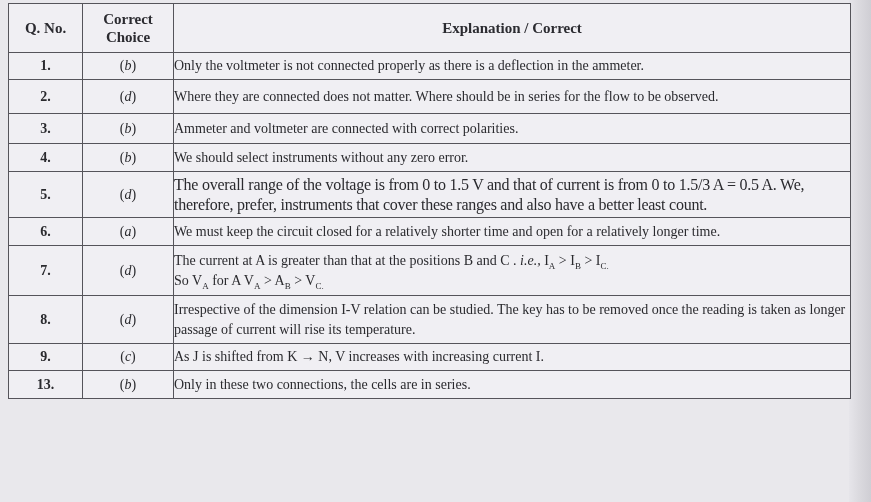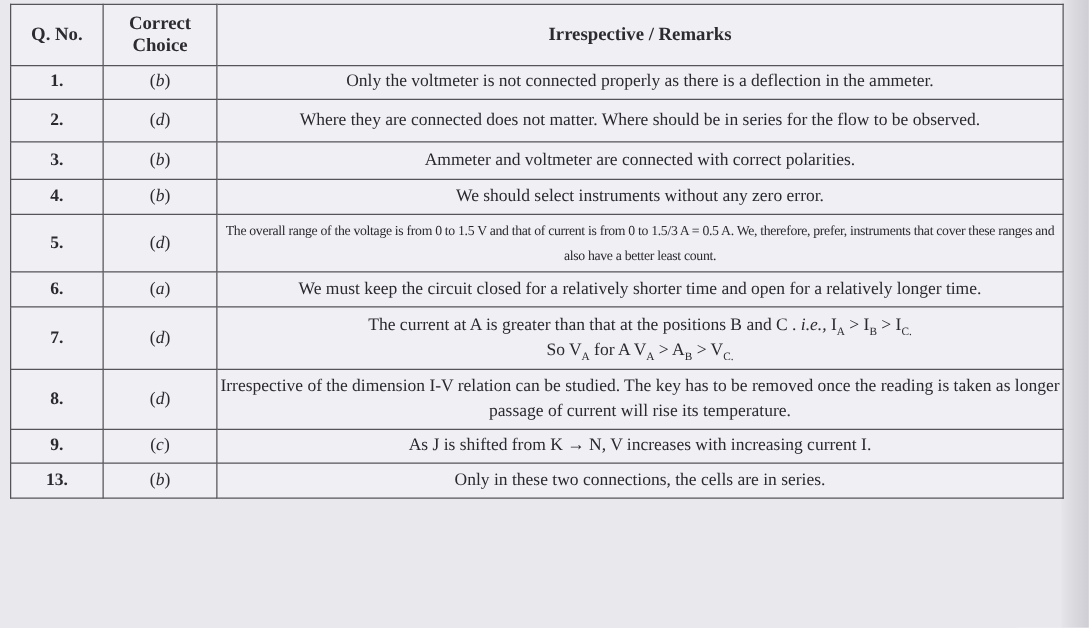--- a/index.html
+++ b/index.html
@@ -59,25 +59,25 @@
     text-align: center;
     font-size: 14px;
     vertical-align: top;
     padding-top: 6px;
   }
   td.choice i { font-style: italic; }
   td.expl {
     font-size: 14px;
     line-height: 20px;
     padding: 4px 8px 3px 11px;
-    text-align: center;
+    text-align: left;
     vertical-align: top;
   }
   td.expl.tight {
-    font-size: 11px;
+    font-size: 16px;
     letter-spacing: -0.25px;
   }
   sub { font-size: 9px; line-height: 0; }
   .subline { display: block; font-family: Liberation Serif, serif; }
 </style>
 </head>
 <body>
 
 <div class="page-edge"></div>
 
@@ -87,21 +87,21 @@
     <col class="c-choice">
     <col class="c-expl">
   </colgroup>
   <thead>
     <tr style="height:49px;">
       <th>Q. No.</th>
       <th>
         <span class="subline">Correct</span>
         <span class="subline">Choice</span>
       </th>
-      <th>Irrespective / Remarks</th>
+      <th>Explanation / Correct</th>
     </tr>
   </thead>
   <tbody>
 
     <tr style="height:27px;">
       <td class="qno">1.</td>
       <td class="choice">(<i>b</i>)</td>
       <td class="expl">Only the voltmeter is not connected properly as there is a deflection in the ammeter.</td>
     </tr>
 

